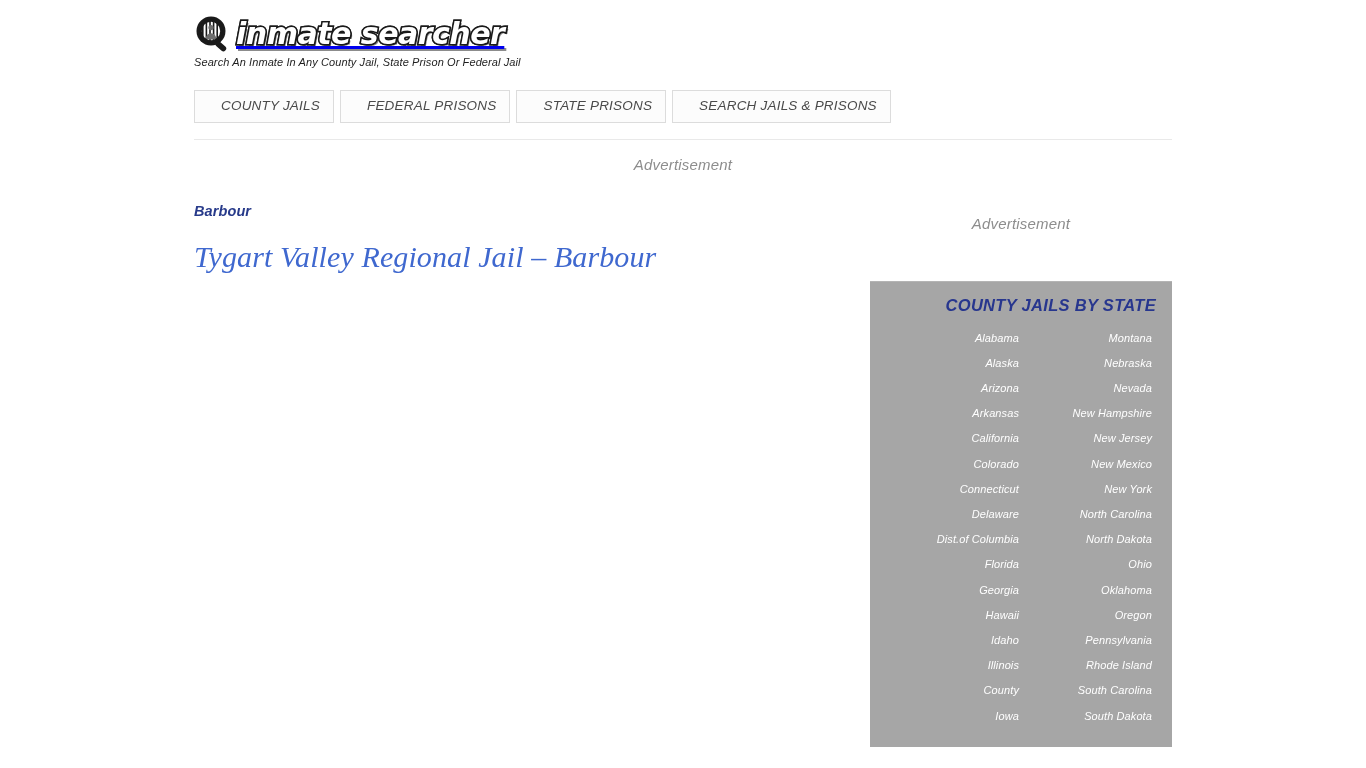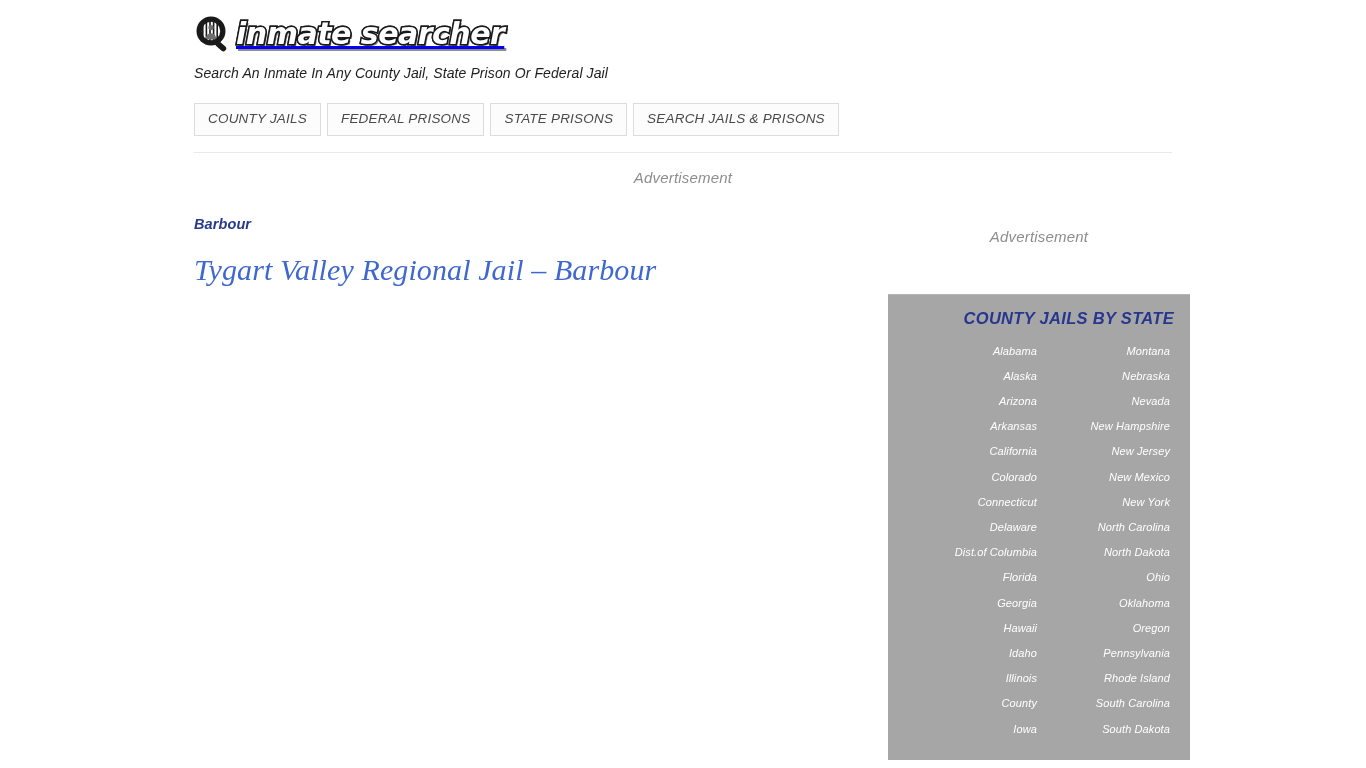--- a/index.html
+++ b/index.html
@@ -59,42 +59,41 @@
     line-height: 1;
     position: relative;
     top: -1px;
     -webkit-text-stroke: 3px #1a1a1a;
     paint-order: stroke fill;
     text-shadow: 2px 2px 0 rgba(0,0,0,0.45);
   }
 
   .tagline {
     font-family: "Liberation Sans", sans-serif;
-    font-size: 14px;
+    font-size: 11px;
     color: #1e1e1e;
-    margin-top: 9px;
     letter-spacing: 0.1px;
     white-space: nowrap;
   }
 
   
   .main-nav {
     margin-top: 22px;
     display: flex;
     gap: 6px;
   }
 
   .nav-btn {
     display: inline-block;
     border: 1px solid #dcdcdc;
     background: #fcfcfc;
     color: #4a4a4a;
     font-size: 13.5px;
     letter-spacing: 0.2px;
-    padding: 8px 13px 9px 13px;
+    padding: 8px 13px 9px 26px;
     line-height: 1;
     text-decoration: none;
     white-space: nowrap;
     cursor: pointer;
   }
 
   .nav-divider {
     margin-top: 16px;
     border-top: 1px solid #e9e9e9;
     width: 978px;
@@ -109,21 +108,20 @@
   }
 
   .ad-top {
     margin-top: 16px;
   }
 
   
   .columns {
     display: flex;
     margin-top: 30px;
-    gap: 18px;
   }
 
   .content-col {
     width: 660px;
     flex: 0 0 660px;
   }
 
   .sidebar-col {
     width: 302px;
     flex: 0 0 302px;

